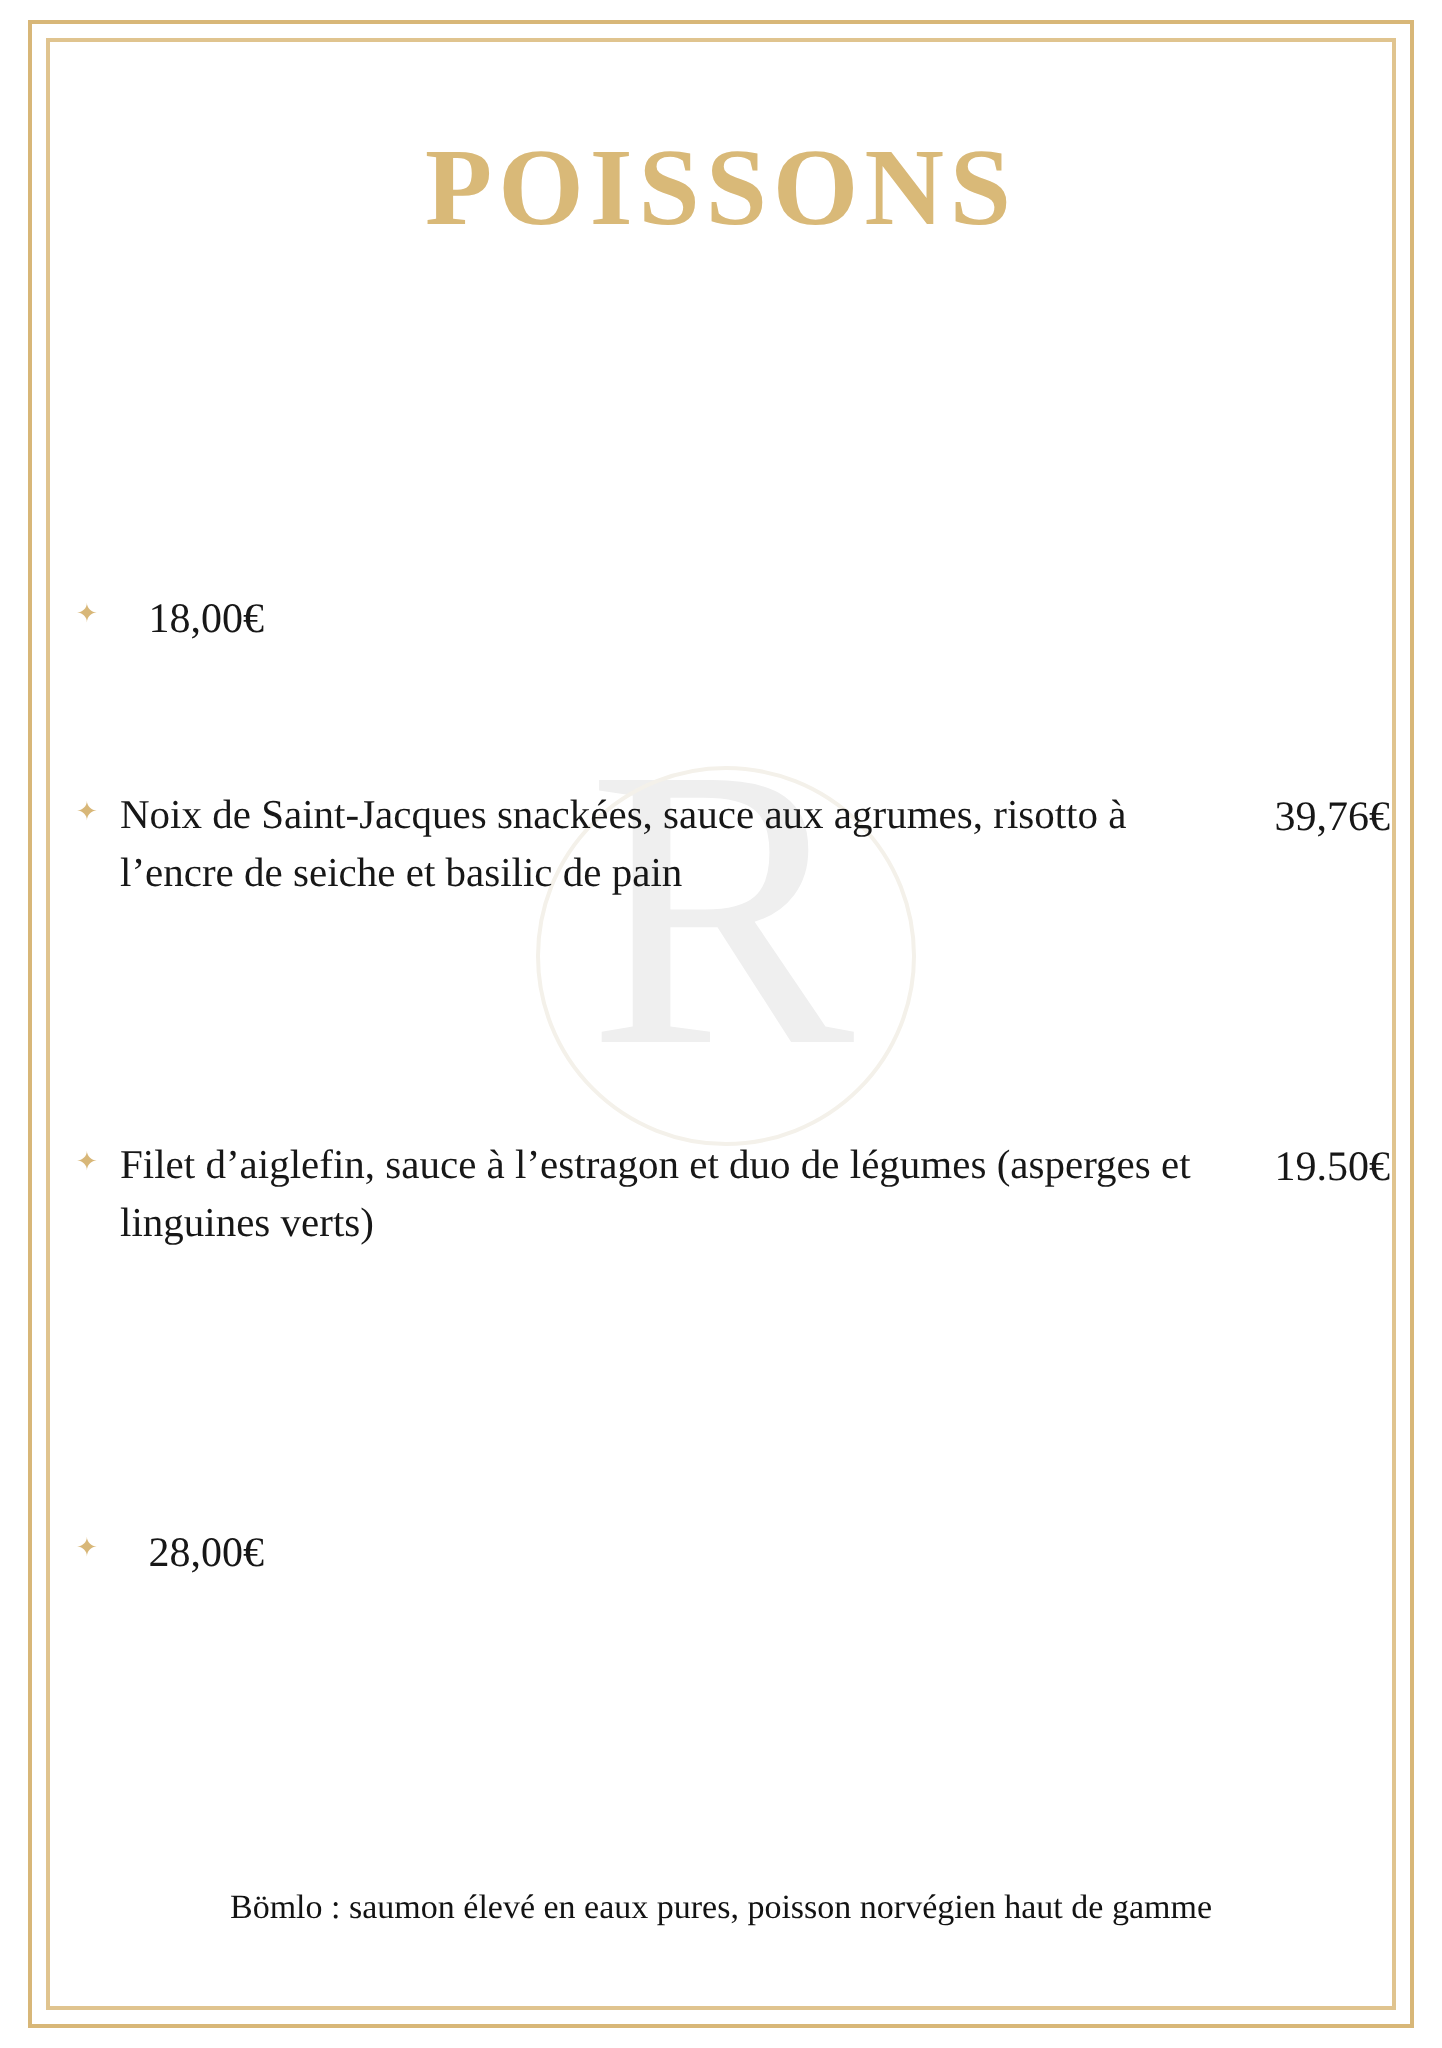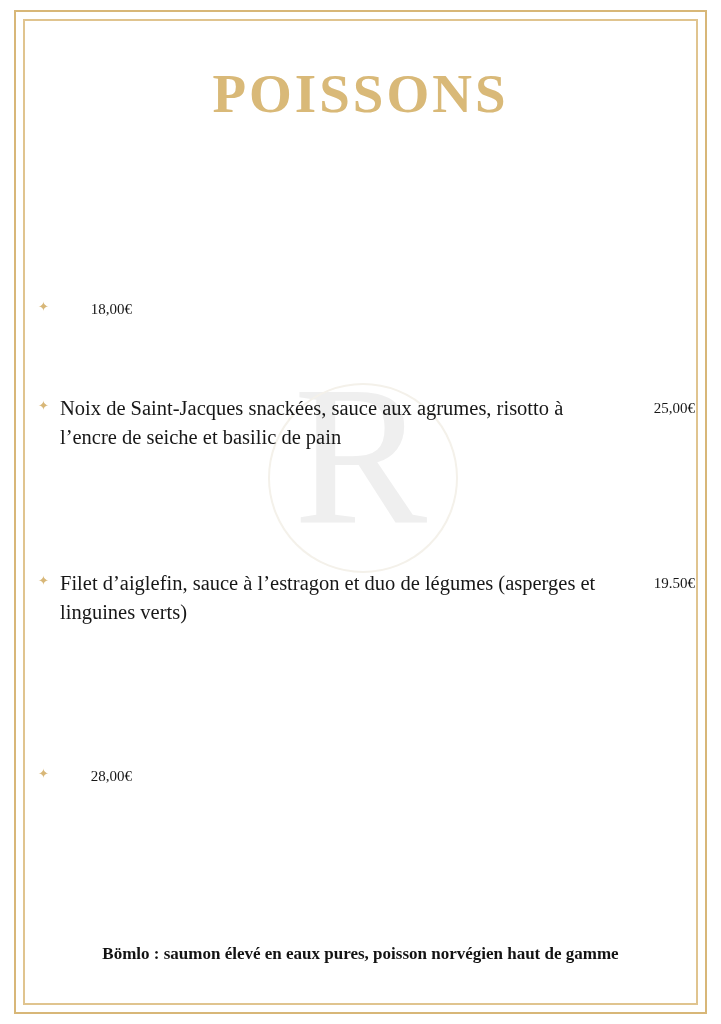--- a/index.html
+++ b/index.html
@@ -111,40 +111,40 @@
   }
   .item .text {
     flex: 1 1 auto;
     font-size: 20.5px;
     line-height: 29px;
     color: #171717;
     padding-right: 14px;
   }
   .item .price {
     flex: 0 0 auto;
-    font-size: 15px;
+    font-size: 21px;
     line-height: 29px;
     color: #171717;
     white-space: nowrap;
     text-align: right;
     min-width: 72px;
   }
 
   .spacer-1 { height: 70px; }
   .spacer-2 { height: 117px; }
   .spacer-3 { height: 135px; }
 
   .footnote {
     position: absolute;
     left: 0;
     right: 0;
     top: 944px;
     text-align: center;
     font-size: 17px;
-    font-weight: 700;
+    font-weight: 400;
     color: #131313;
   }
 </style>
 </head>
 <body>
 
 <div class="frame-outer"></div>
 <div class="frame-inner"></div>
 
 <div class="watermark">
@@ -161,21 +161,21 @@
     <div class="item">
       <span class="bullet">✦</span>
       <span class="price">18,00€</span>
     </div>
 
     <div class="spacer-1"></div>
 
     <div class="item">
       <span class="bullet">✦</span>
       <span class="text">Noix de Saint-Jacques snackées, sauce aux agrumes, risotto à l’encre de seiche et basilic de pain</span>
-      <span class="price">25,00€</span>
+      <span class="price">39,76€</span>
     </div>
 
     <div class="spacer-2"></div>
 
     <div class="item">
       <span class="bullet">✦</span>
       <span class="text">Filet d’aiglefin, sauce à l’estragon et duo de légumes (asperges et linguines verts)</span>
       <span class="price">19.50€</span>
     </div>
 

